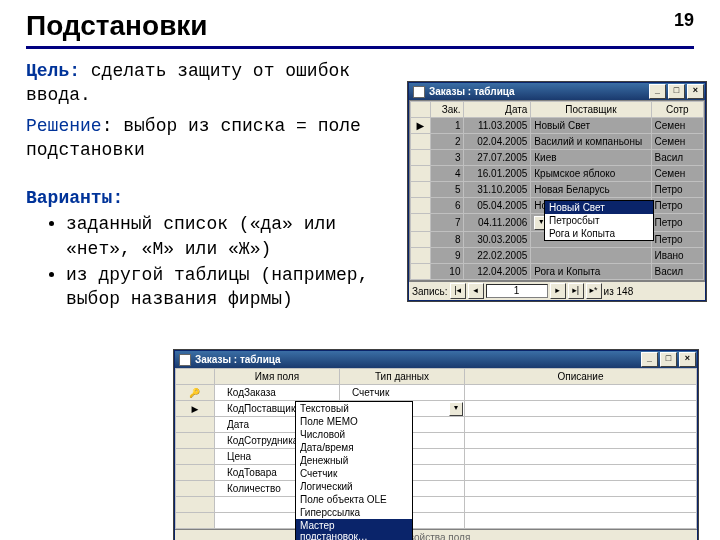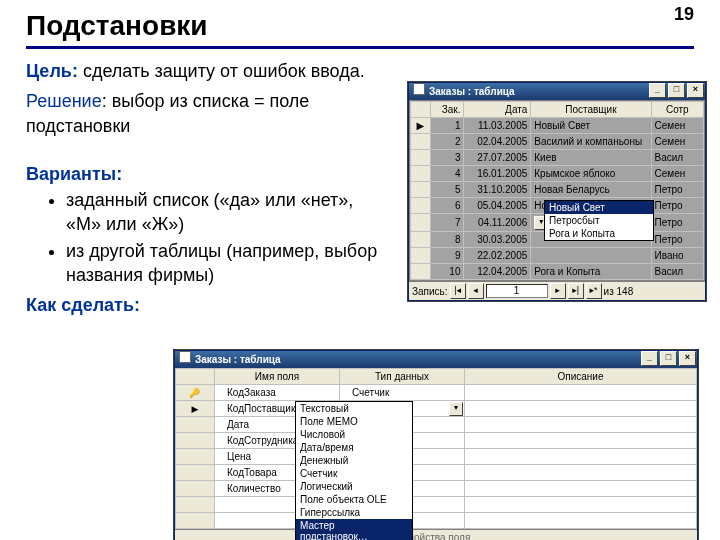--- a/index.html
+++ b/index.html
@@ -10,38 +10,39 @@
     font-family: Arial, Helvetica, sans-serif;
     color: #000;
     position: relative;
     overflow: hidden;
   }
   .slide {
     padding: 10px 26px 0 26px;
   }
   .pgnum {
     position: absolute;
-    top: 4px;
+    top: 10px;
     right: 26px;
     font-size: 18px;
     font-weight: bold;
   }
   h1 {
     margin: 0 0 4px 0;
     font-size: 28px;
     font-weight: bold;
   }
   .rule {
     border-bottom: 3px solid #000080;
     margin-bottom: 10px;
   }
   .content {
     font-size: 18px;
     line-height: 1.35;
     width: 360px;
+    font-family: Liberation Mono, monospace;
   }
   .lbl { color: #003399; font-weight: bold; }
   .lbl2 { color: #003399; }
   ul { margin: 2px 0 6px 40px; padding: 0; }
   ul li { margin: 2px 0; }
 
   
   .win {
     position: absolute;
     font-family: Tahoma, Arial, sans-serif;
@@ -51,21 +52,21 @@
     box-shadow: 0 0 0 1px #404040;
   }
   .titlebar {
     background: linear-gradient(#3a6ea5, #1a3a6e);
     color: #fff;
     height: 17px;
     line-height: 17px;
     padding-left: 4px;
     font-weight: bold;
     display: flex;
-    align-items: flex-start;
+    align-items: center;
   }
   .titlebar .sp { flex: 1; }
   .tbicon {
     width: 10px; height: 10px; margin-right: 4px;
     display: inline-block;
     background: #fff;
     border: 1px solid #666;
   }
   .winbtn {
     width: 15px; height: 13px;
@@ -198,21 +199,20 @@
       <span class="lbl">Цель:</span><span> сделать защиту от ошибок ввода.</span>
     </div>
     <div style="margin-top:6px">
       <span class="lbl2">Решение</span><span>: выбор из списка = поле подстановки</span>
     </div>
     <div class="lbl" style="margin-top:24px">Варианты:</div>
     <ul>
       <li>заданный список («да» или «нет», «М» или «Ж»)</li>
       <li>из другой таблицы (например, выбор названия фирмы)</li>
     </ul>
-    <div class="lbl">Как сделать:</div>
   </div>
 </div>
 
 <div id="orders" class="win">
   <div class="titlebar">
     <span class="tbicon"></span>
     <span>Заказы : таблица</span>
     <span class="sp"></span>
     <span class="winbtn">_</span>
     <span class="winbtn">□</span>

